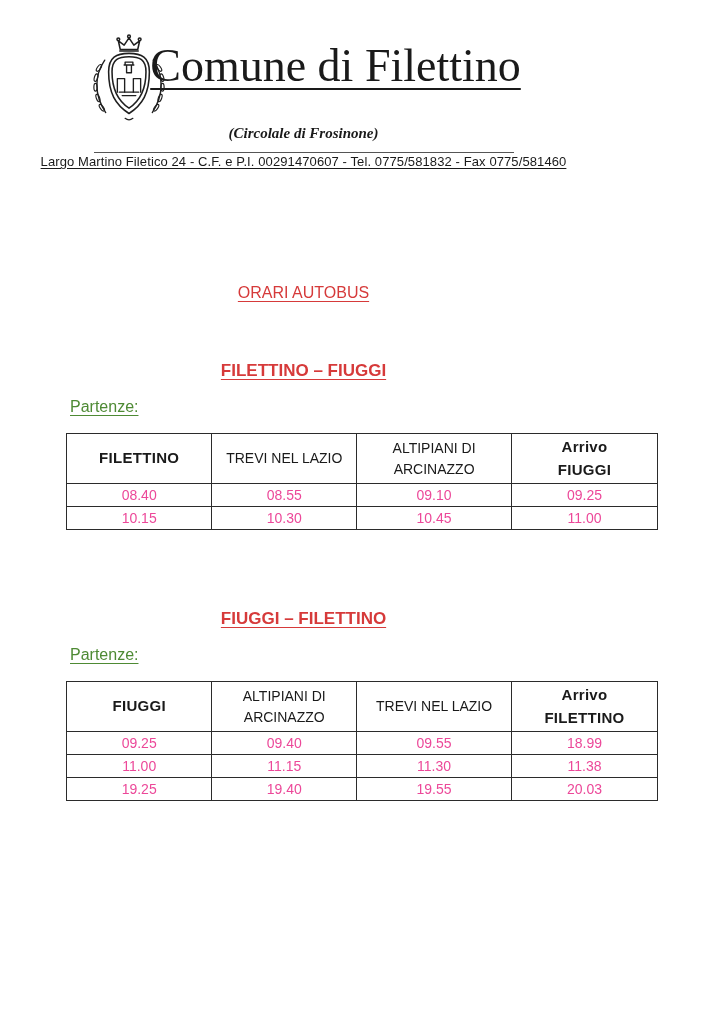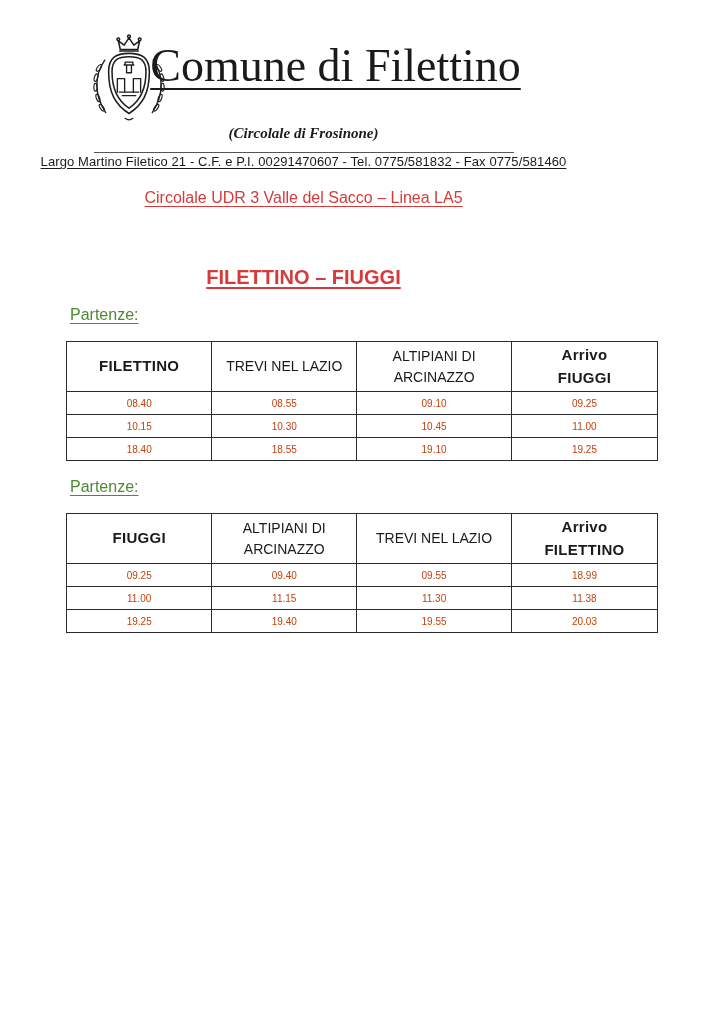--- a/index.html
+++ b/index.html
@@ -48,21 +48,21 @@
   }
   .doc-subtitle {
     margin-top: 20px; text-align: center;
     color: var(--heading-red, #d63a3a);
     font-size: 16px; font-weight: 400;
     text-decoration: underline; text-underline-offset: 3px;
   }
   .section-heading {
     text-align: center;
     color: var(--heading-red, #d63a3a);
-    font-size: 20px; font-weight: 700;
+    font-size: 17px; font-weight: 700;
     text-decoration: underline; text-underline-offset: 3px;
   }
   .section-1 .section-heading { margin-top: 59px; }
   .section-2 .section-heading { margin-top: 79px; }
   .departures {
     margin-top: 18px; margin-left: 70px;
     color: var(--label-green, #4e8a34);
     font-size: 16px; font-weight: 400;
     text-decoration: underline; text-underline-offset: 3px;
     display: inline-block;
@@ -78,21 +78,21 @@
   }
   table.timetable th, table.timetable td {
     border: 1px solid #2b2b2b;
     text-align: center; vertical-align: middle;
   }
   table.timetable th {
     height: 50px; font-size: 14px; font-weight: 400;
     white-space: pre-line; line-height: 1.5;
   }
   table.timetable th.bold { font-weight: 700; font-size: 15px; letter-spacing: 0.3px; }
-  table.timetable td { height: 23px; font-size: 10px; color: #c2410c; }
+  table.timetable td { height: 23px; font-size: 14px; color: #ec4899; }
   table.timetable th:nth-child(1) { width: 24.6%; }
   table.timetable th:nth-child(2) { width: 24.5%; }
   table.timetable th:nth-child(3) { width: 26.2%; }
   table.timetable th:nth-child(4) { width: 24.7%; }
 </style>
 </head>
 <body>
 
 <div class="page">
 
@@ -137,26 +137,26 @@
           </g>
         </svg>
       </div>
       <div class="title-wrap">
         <h1 class="municipality">Comune di Filettino</h1>
       </div>
     </div>
     <div class="province">(Circolale di Frosinone)</div>
     <div class="address-block">
       <div class="address-topline"></div>
-      <div class="address">Largo Martino Filetico 21 - C.F. e P.I. 00291470607 - Tel. 0775/581832 - Fax 0775/581460</div>
+      <div class="address">Largo Martino Filetico 24 - C.F. e P.I. 00291470607 - Tel. 0775/581832 - Fax 0775/581460</div>
     </div>
   </header>
 
   <main>
-    <div class="doc-subtitle">Circolale UDR 3 Valle del Sacco – Linea LA5</div>
+    <div class="doc-title">ORARI AUTOBUS</div>
 
     <section class="section-1">
       <div class="section-heading">FILETTINO – FIUGGI</div>
       <div class="departures-line">
         <span class="departures">Partenze:</span>
       </div>
       <table class="timetable">
           <thead>
             <tr>
               <th class="bold">FILETTINO</th>
@@ -173,31 +173,26 @@
               <td>08.55</td>
               <td>09.10</td>
               <td>09.25</td>
             </tr>
             <tr>
               <td>10.15</td>
               <td>10.30</td>
               <td>10.45</td>
               <td>11.00</td>
             </tr>
-            <tr>
-              <td>18.40</td>
-              <td>18.55</td>
-              <td>19.10</td>
-              <td>19.25</td>
-            </tr>
           </tbody>
         </table>
     </section>
 
     <section class="section-2">
+      <div class="section-heading">FIUGGI – FILETTINO</div>
       <div class="departures-line">
         <span class="departures">Partenze:</span>
       </div>
       <table class="timetable">
           <thead>
             <tr>
               <th class="bold">FIUGGI</th>
               <th>ALTIPIANI DI
 ARCINAZZO</th>
               <th>TREVI NEL LAZIO</th>

